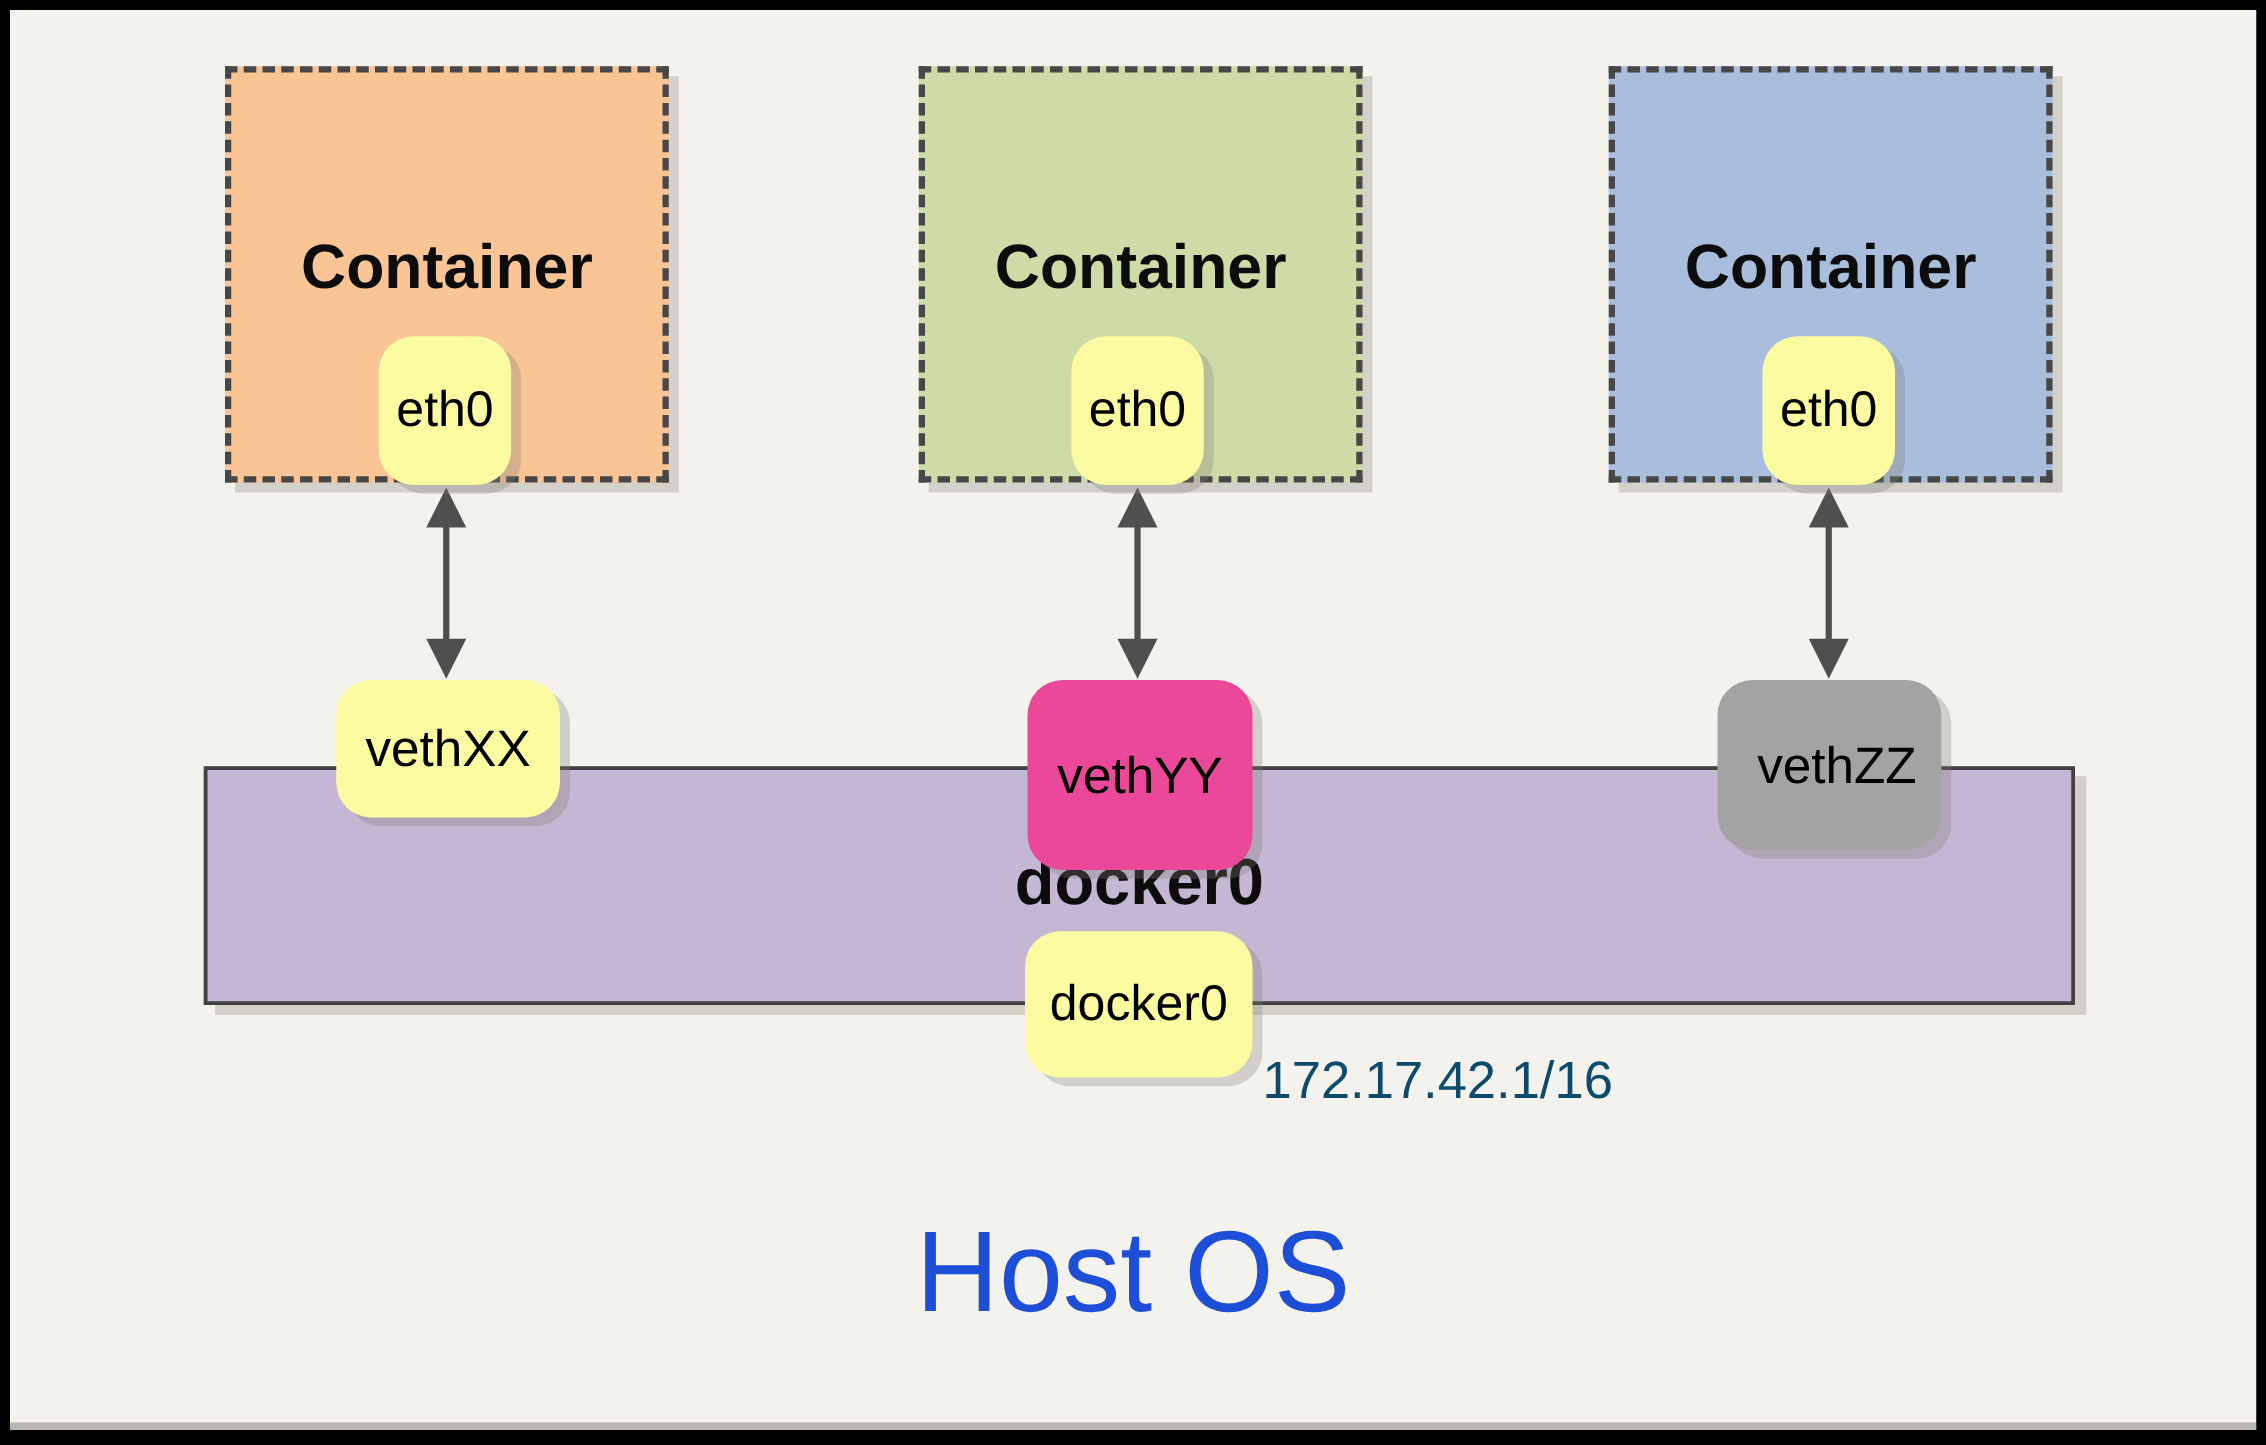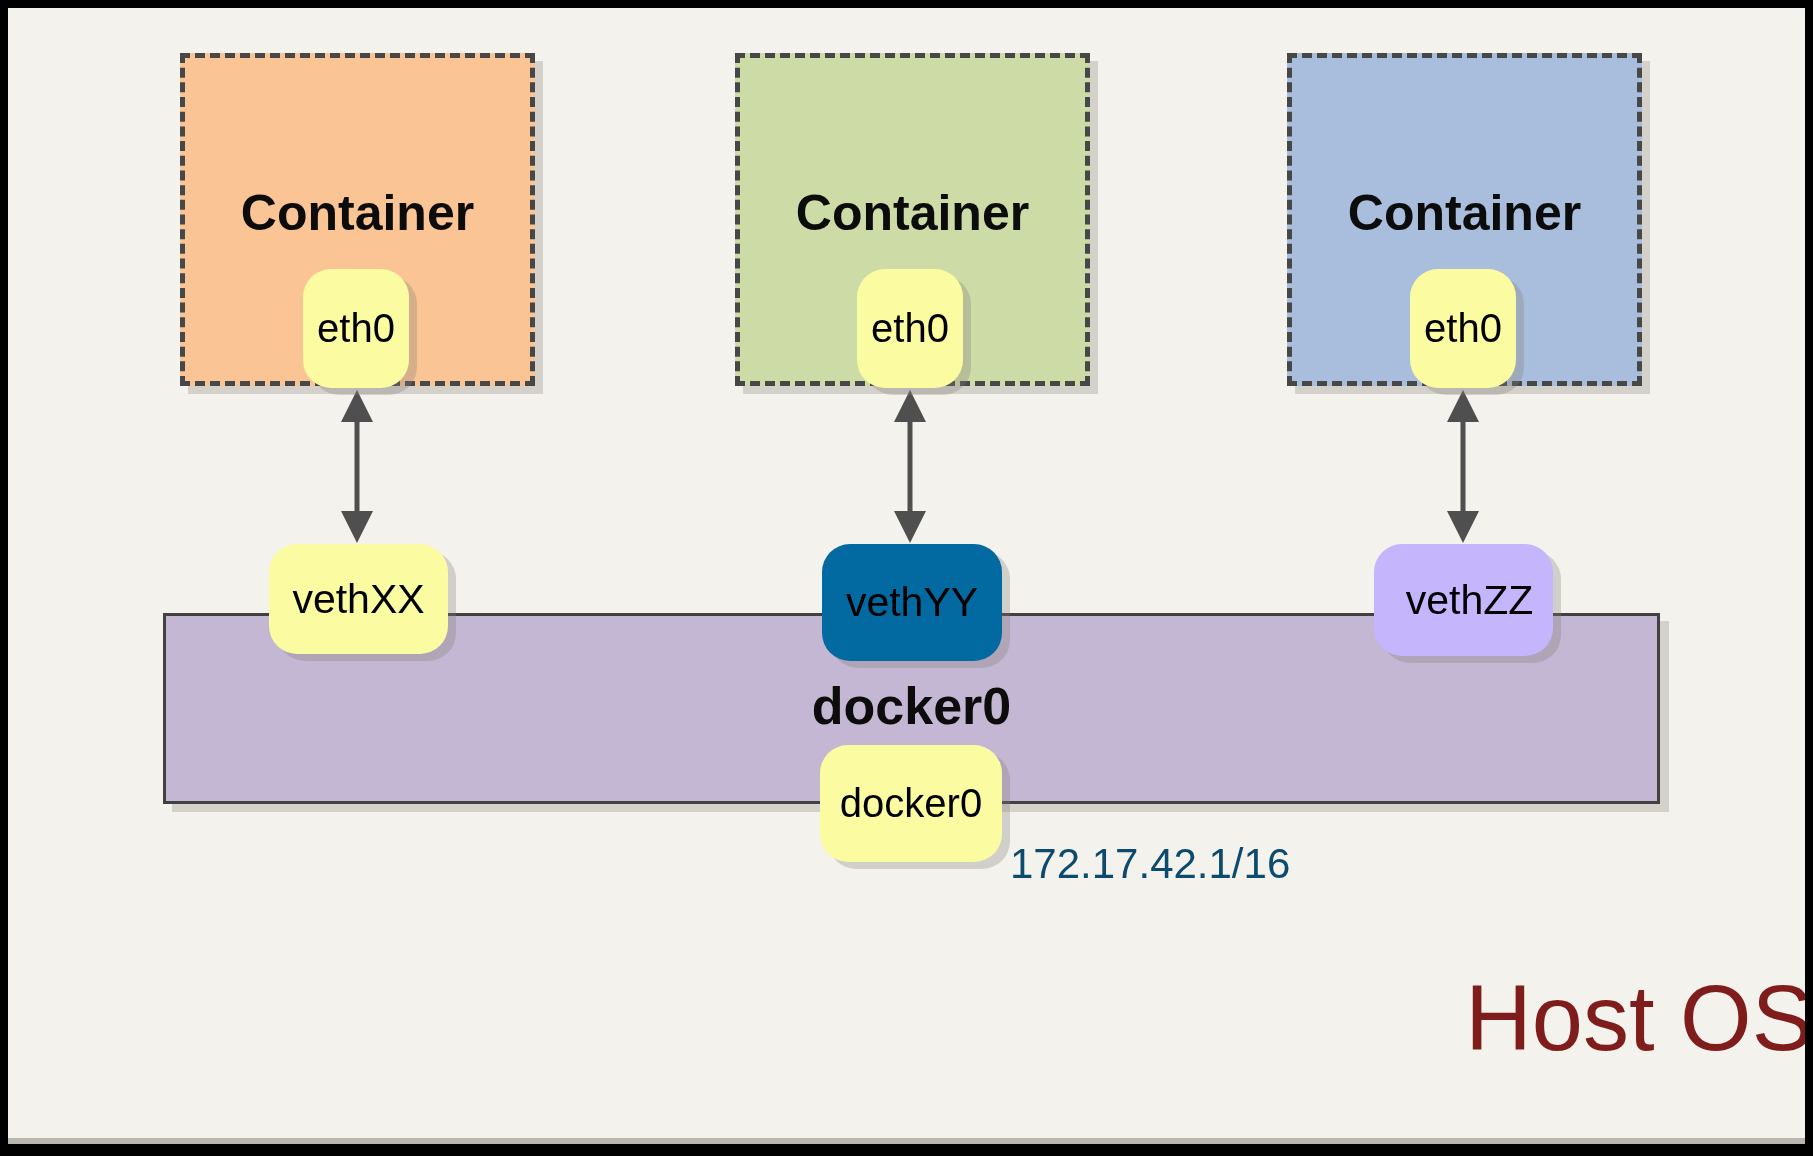--- a/index.html
+++ b/index.html
@@ -71,23 +71,23 @@
     color: #0c0c0c;
   }
 
   .ip-label {
     font-size: 42px; color: #0c4a6e;
     white-space: nowrap;
     z-index: 6;
   }
 
   .host-label {
-    text-align: right;
+    text-align: center;
     font-size: 92px;
-    color: #7f1d1d;
+    color: #1d4ed8;
     z-index: 3;
   }
 
   .arrow-svg { z-index: 5; display: block; }
   .arrow-svg line { stroke-width: 5px; }
 </style>
 </head>
 <body>
 
 <div id="stage" style="background-color: rgb(244, 242, 236);">
@@ -117,22 +117,22 @@
   <svg class="abs arrow-svg" style="left: 1441px; top: 388px; color: rgb(79, 79, 79);" width="44" height="157" viewBox="0 0 44 157">
     <line x1="22" y1="28" x2="22" y2="129" stroke="currentColor"></line>
     <polygon points="22,2 6,34 38,34" fill="currentColor"></polygon>
     <polygon points="22,155 6,123 38,123" fill="currentColor"></polygon>
   </svg>
 
   <div class="abs bridge-bar" style="left: 163px; top: 613px; width: 1497px; height: 191px; background-color: rgb(196, 183, 211);"></div>
   <div class="abs bridge-title" style="left:163px; top:676px; width:1497px;">docker0</div>
 
   <div class="abs nic-box veth-box" style="left: 269px; top: 544px; width: 179px; height: 110px; background-color: rgb(251, 251, 161);">vethXX</div>
-  <div class="abs nic-box veth-box" style="left: 822px; top: 544px; width: 180px; height: 117px; background-color: #0369a1;">vethYY</div>
-  <div class="abs nic-box veth-box" style="left: 1374px; top: 544px; width: 179px; height: 112px; background-color: #c4b5fd; padding-left: 12px;">vethZZ</div>
+  <div class="abs nic-box veth-box" style="left: 822px; top: 544px; width: 180px; height: 152px; background-color: #ec4899;">vethYY</div>
+  <div class="abs nic-box veth-box" style="left: 1374px; top: 544px; width: 179px; height: 136px; background-color: #a3a3a3; padding-left: 12px;">vethZZ</div>
 
   <div class="abs nic-box" style="left: 820px; top: 745px; width: 182px; height: 117px; background-color: rgb(251, 251, 161);">docker0</div>
 
   <div class="abs ip-label" style="left:1010px; top:840px;">172.17.42.1/16</div>
 
   <div class="abs host-label" style="left:0px; top:966px; width:1813px;">Host OS</div>
 
   <div class="bottom-edge"></div>
   <div class="frame"></div>
 </div>

